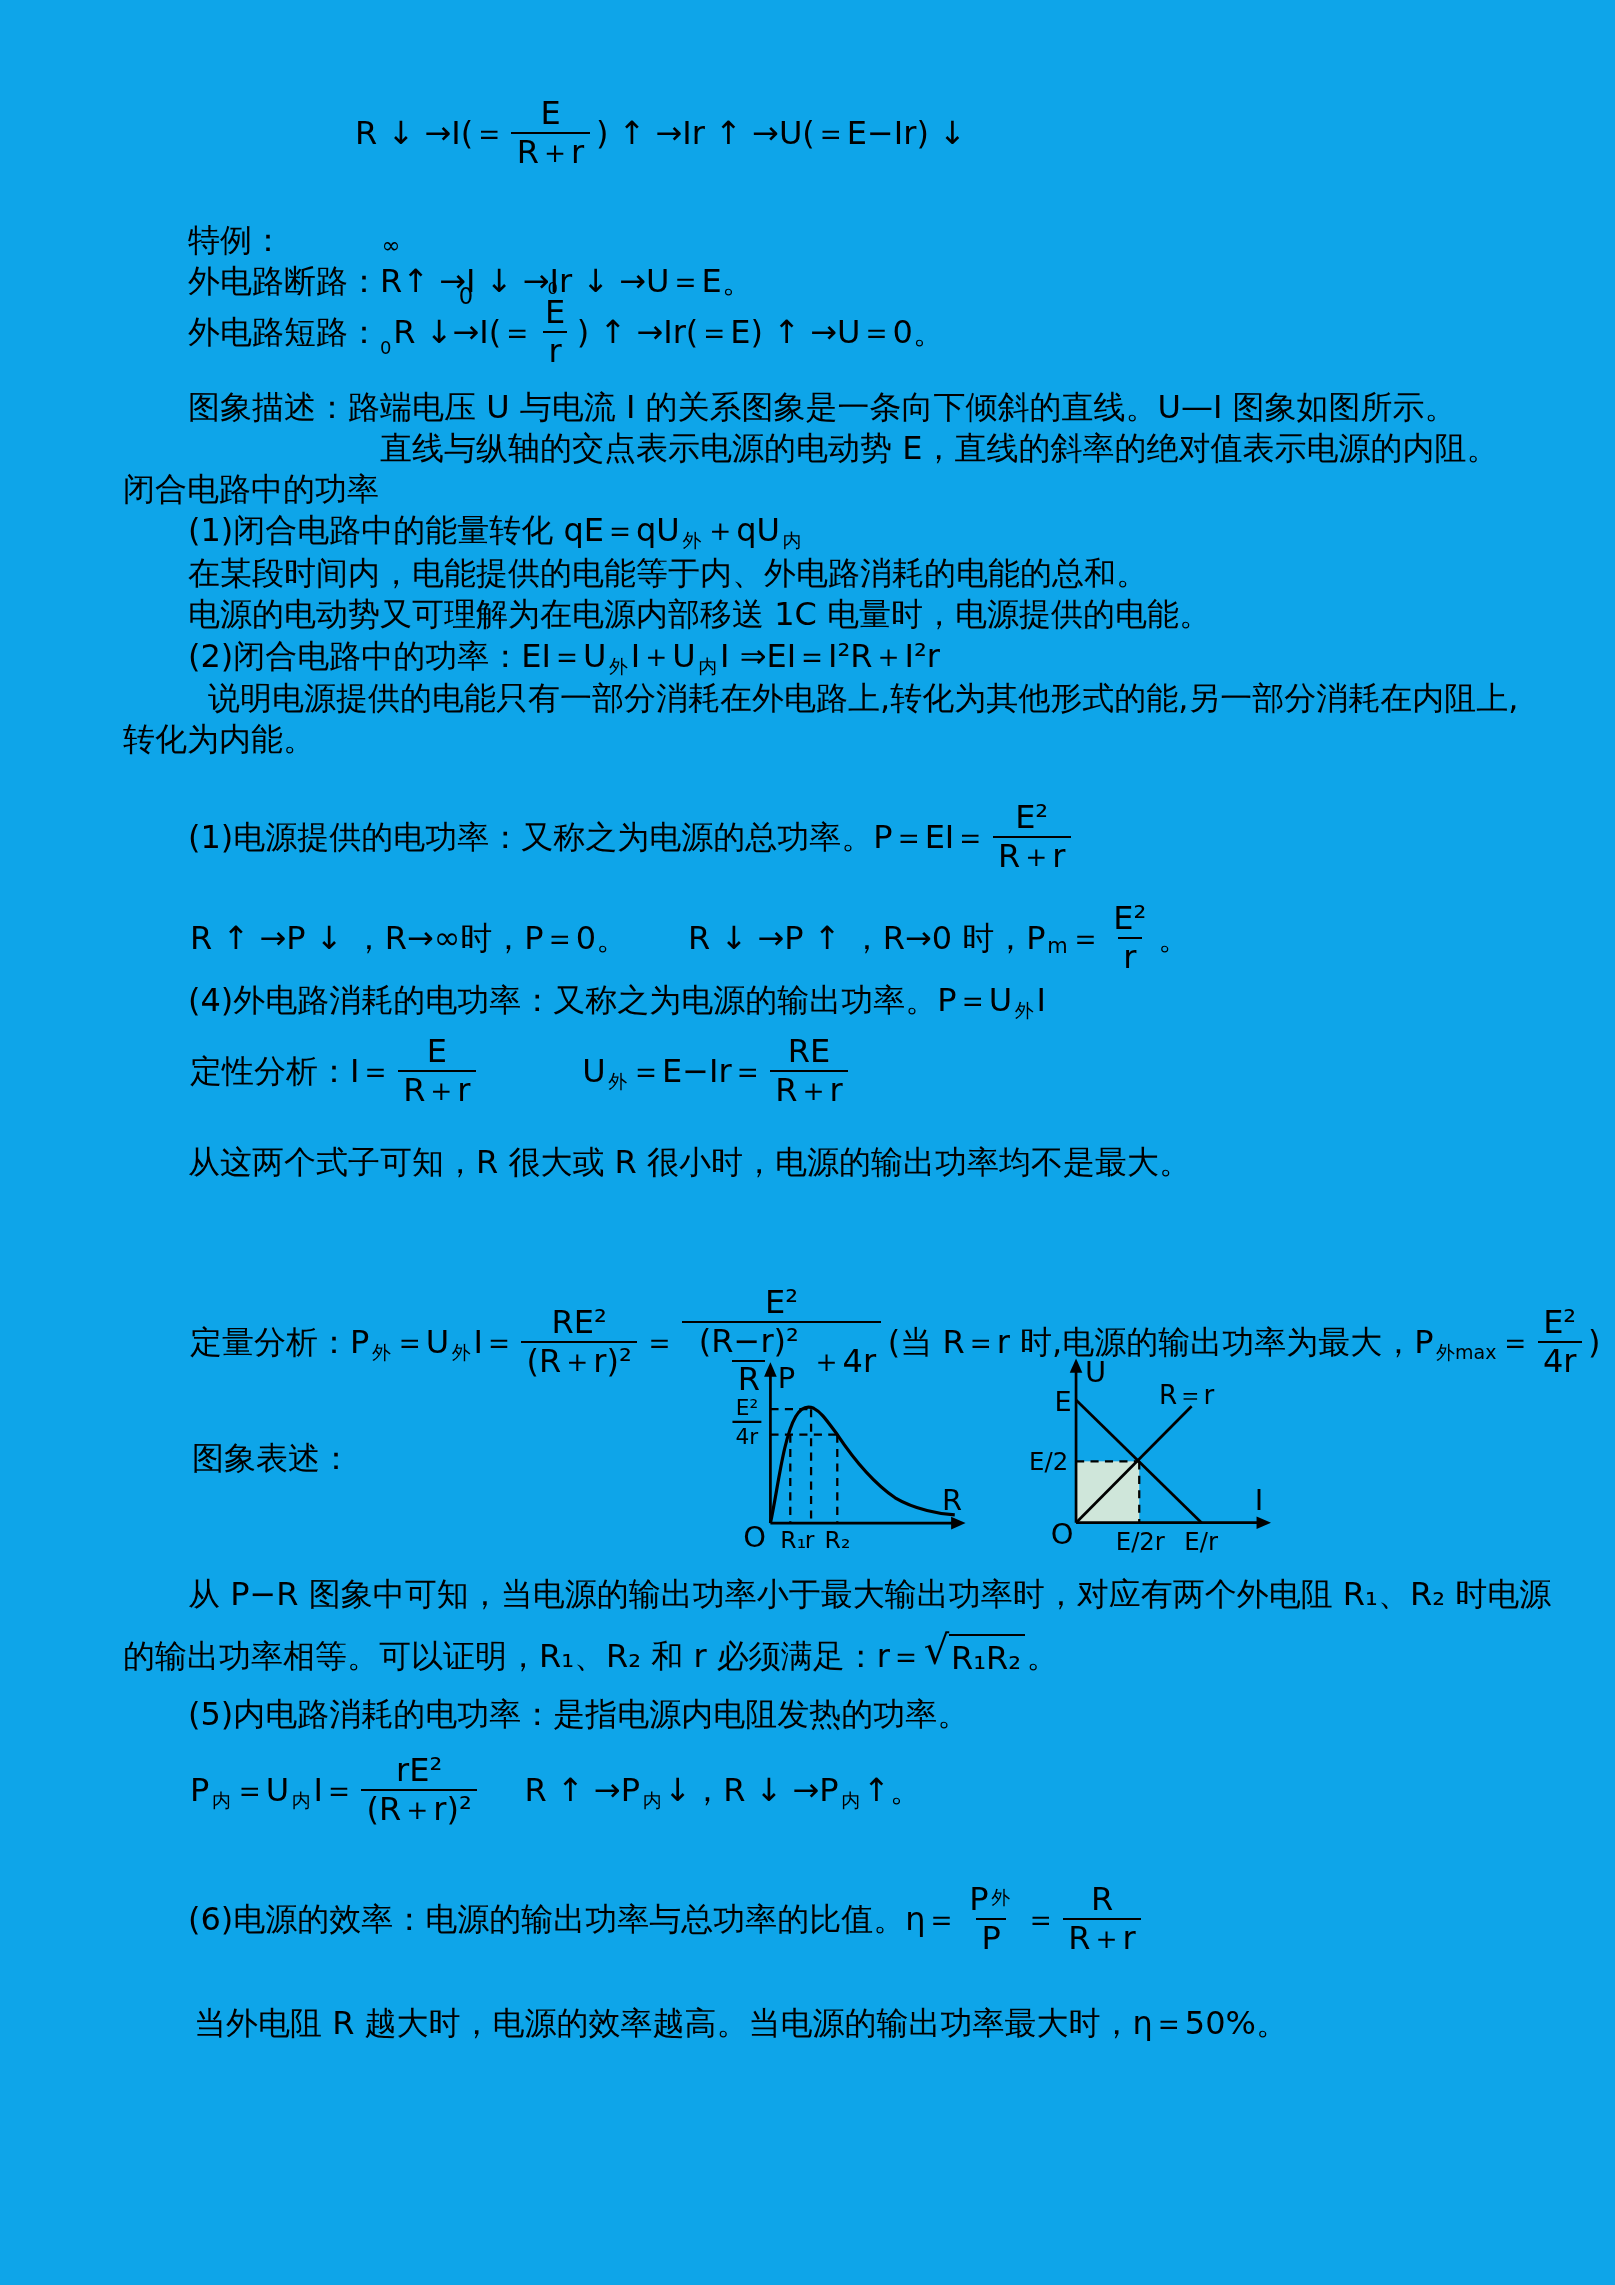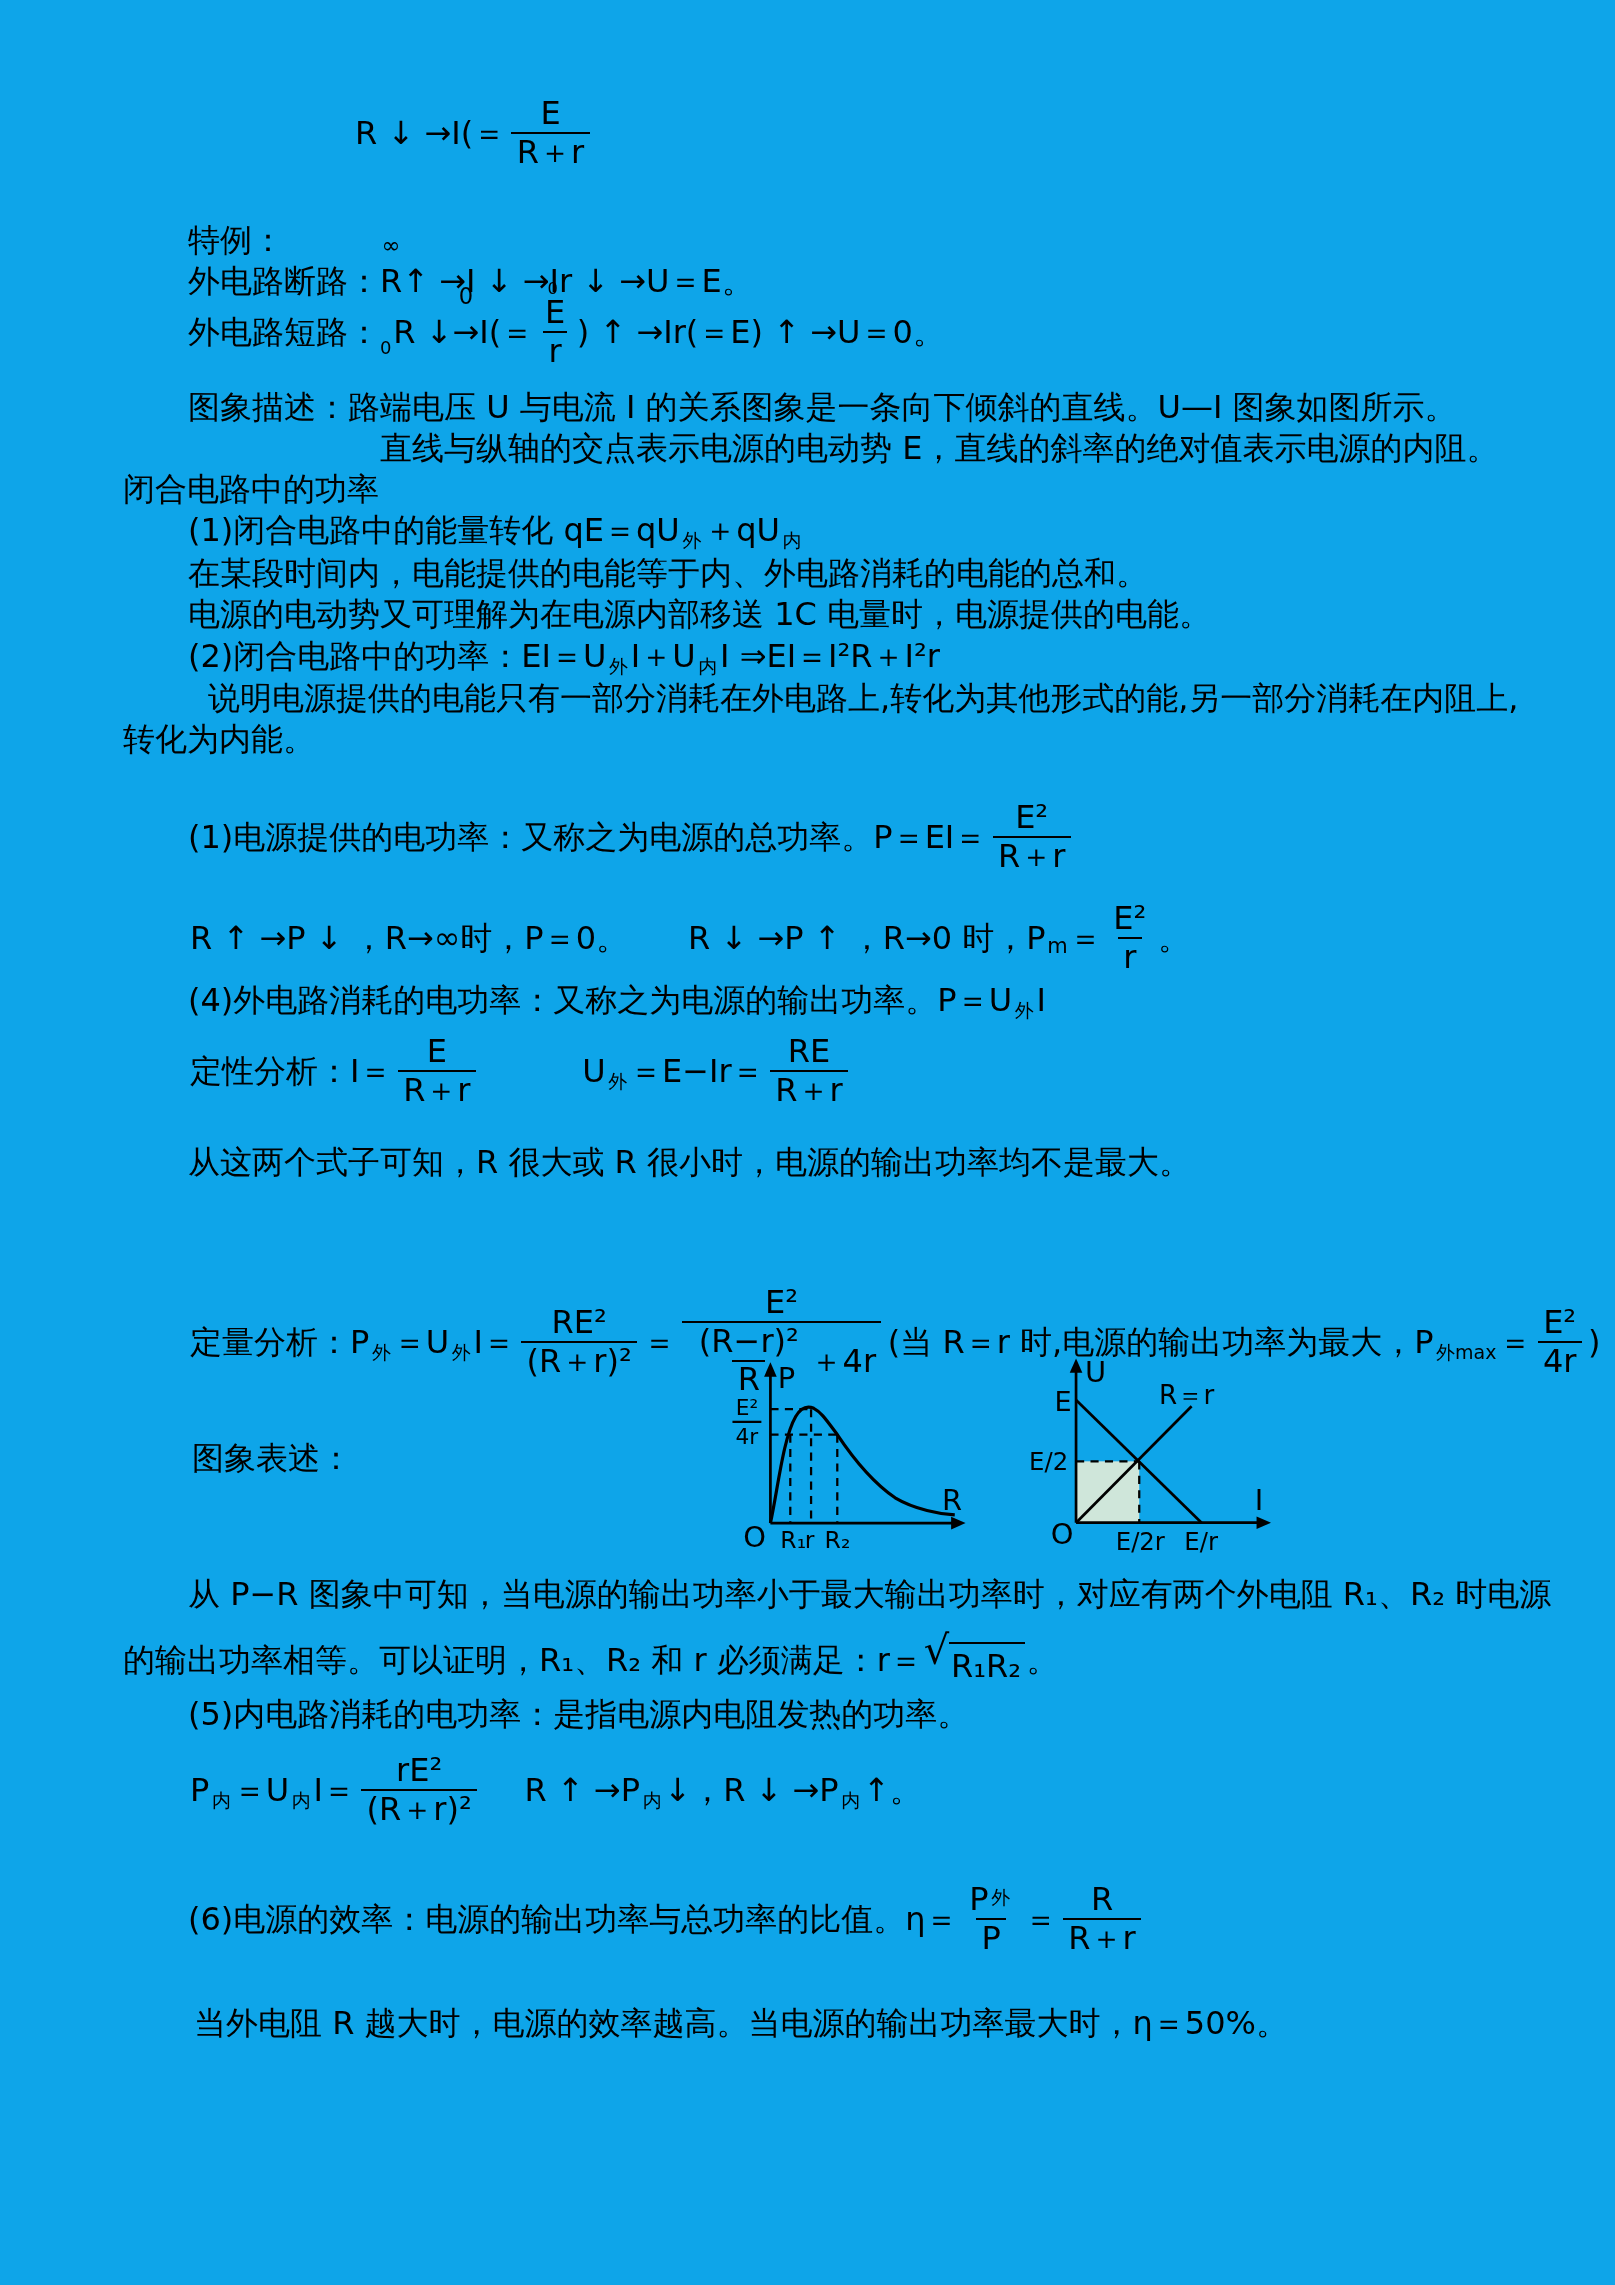--- a/index.html
+++ b/index.html
@@ -15,21 +15,21 @@
   .sub{font-size:19px;position:relative;top:10px;margin:0 2.7px;}
   .subm{font-size:21px;position:relative;top:8.1px;margin:0 1.8px;}
   .stack{display:inline-block;position:relative;}
   .stack .over{position:absolute;top:-27px;left:50%;transform:translateX(-50%);
                font-size:22.6px;line-height:1;}
   .low{font-size:18px;position:relative;top:14.5px;margin-right:1.8px;}
   .estack{position:relative;display:inline-block;}
   .eover{position:absolute;top:-13.6px;left:2.7px;font-size:16.3px;line-height:1;}
   .sqrt{display:inline-flex;align-items:flex-start;margin:0 1.8px;}
   .sqrt-sym{font-size:40px;line-height:1;transform:translateY(-3.6px);}
-  .sqrt-body{border-top:2.7px solid #000;padding:1.8px 3.6px 0 1.8px;margin-top:8px;}
+  .sqrt-body{border-top:2.7px solid #000;padding:1.8px 3.6px 0 1.8px;}
   .g90{margin-left:60px;}
   .g110{margin-left:100px;}
   .g45{margin-left:41px;}
   svg{position:absolute;overflow:visible;}
   svg text{font-family:"DejaVu Sans",sans-serif;fill:#000;}
 </style>
 </head>
 <body>
 
 <div class="page">
@@ -37,20 +37,21 @@
   <div class="line" style="left:355px;top:96px;">
     <span>R ↓ →I(＝</span>
     <span class="frac">
       <span class="num">
           <span>E</span>
         </span>
       <span class="den">
           <span>R＋r</span>
         </span>
     </span>
+    <span>) ↑ →Ir ↑ →U(＝E−Ir) ↓</span>
   </div>
 
   <div class="line" style="left:188px;top:220px;">
     <span>特例：</span>
   </div>
 
   <div class="line" style="left:188px;top:261px;">
     <span>外电路断路：</span>
     <span class="stack">
       <span class="over">∞</span>

